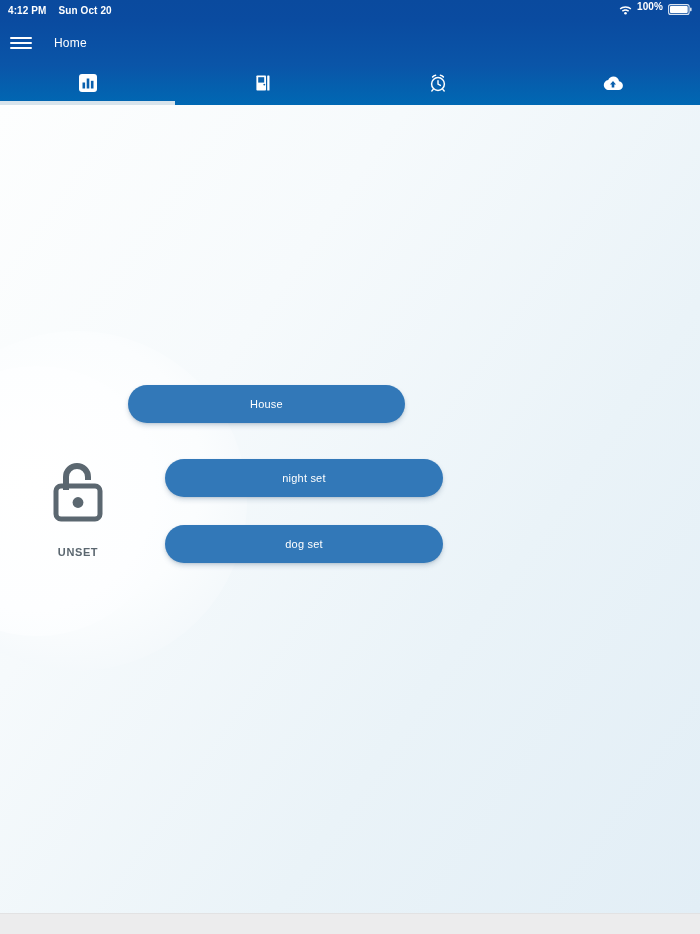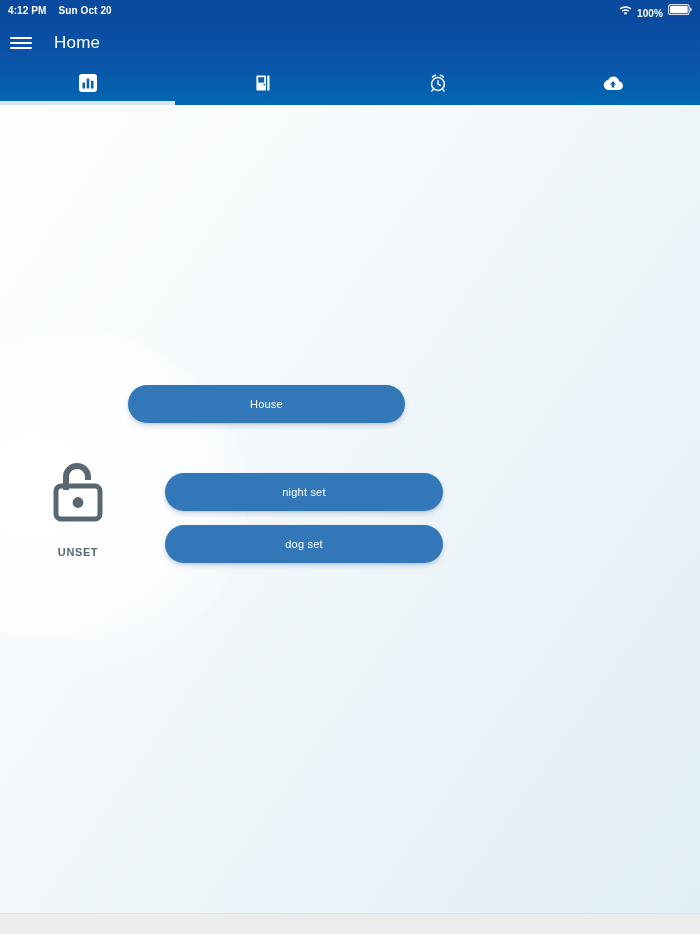--- a/index.html
+++ b/index.html
@@ -32,21 +32,21 @@
     z-index: 5;
   }
   .status-left {
     display: flex;
     align-items: center;
     gap: 12px;
   }
   .status-right {
     margin-left: auto;
     display: flex;
-    align-items: flex-end;
+    align-items: flex-start;
     gap: 5px;
   }
   .status-text {
     color: #ffffff;
     font-size: 10px;
     font-weight: bold;
     letter-spacing: 0.1px;
     white-space: nowrap;
   }
   .wifi-icon { display: block; }
@@ -76,21 +76,21 @@
   }
   .hamburger span {
     display: block;
     height: 2px;
     width: 22px;
     background: #ffffff;
     border-radius: 1px;
   }
   .app-title {
     color: #ffffff;
-    font-size: 17px;
+    font-size: 12px;
     font-weight: normal;
     letter-spacing: 0.2px;
   }
 
   
   .tab-bar {
     position: absolute;
     top: 65px; left: 0;
     width: 700px;
     height: 40px;
@@ -181,21 +181,21 @@
     cursor: pointer;
     box-shadow: 0 3px 5px rgba(70,100,130,0.22), 0 1px 2px rgba(70,100,130,0.16);
     display: flex;
     align-items: center;
     justify-content: center;
   }
   .btn-lvl0 { left: 128px; width: 277px; }
   .btn-lvl1 { left: 165px; width: 278px; }
 
   .btn-house     { top: 280px; }
-  .btn-nightset  { top: 368px; }
+  .btn-nightset  { top: 354px; }
   .btn-dogset    { top: 420px; }
   .btn-shed      { top: 502px; }
 
   
   .bottom-bar {
     position: absolute;
     left: 0;
     top: 913px;
     width: 700px;
     height: 21px;

